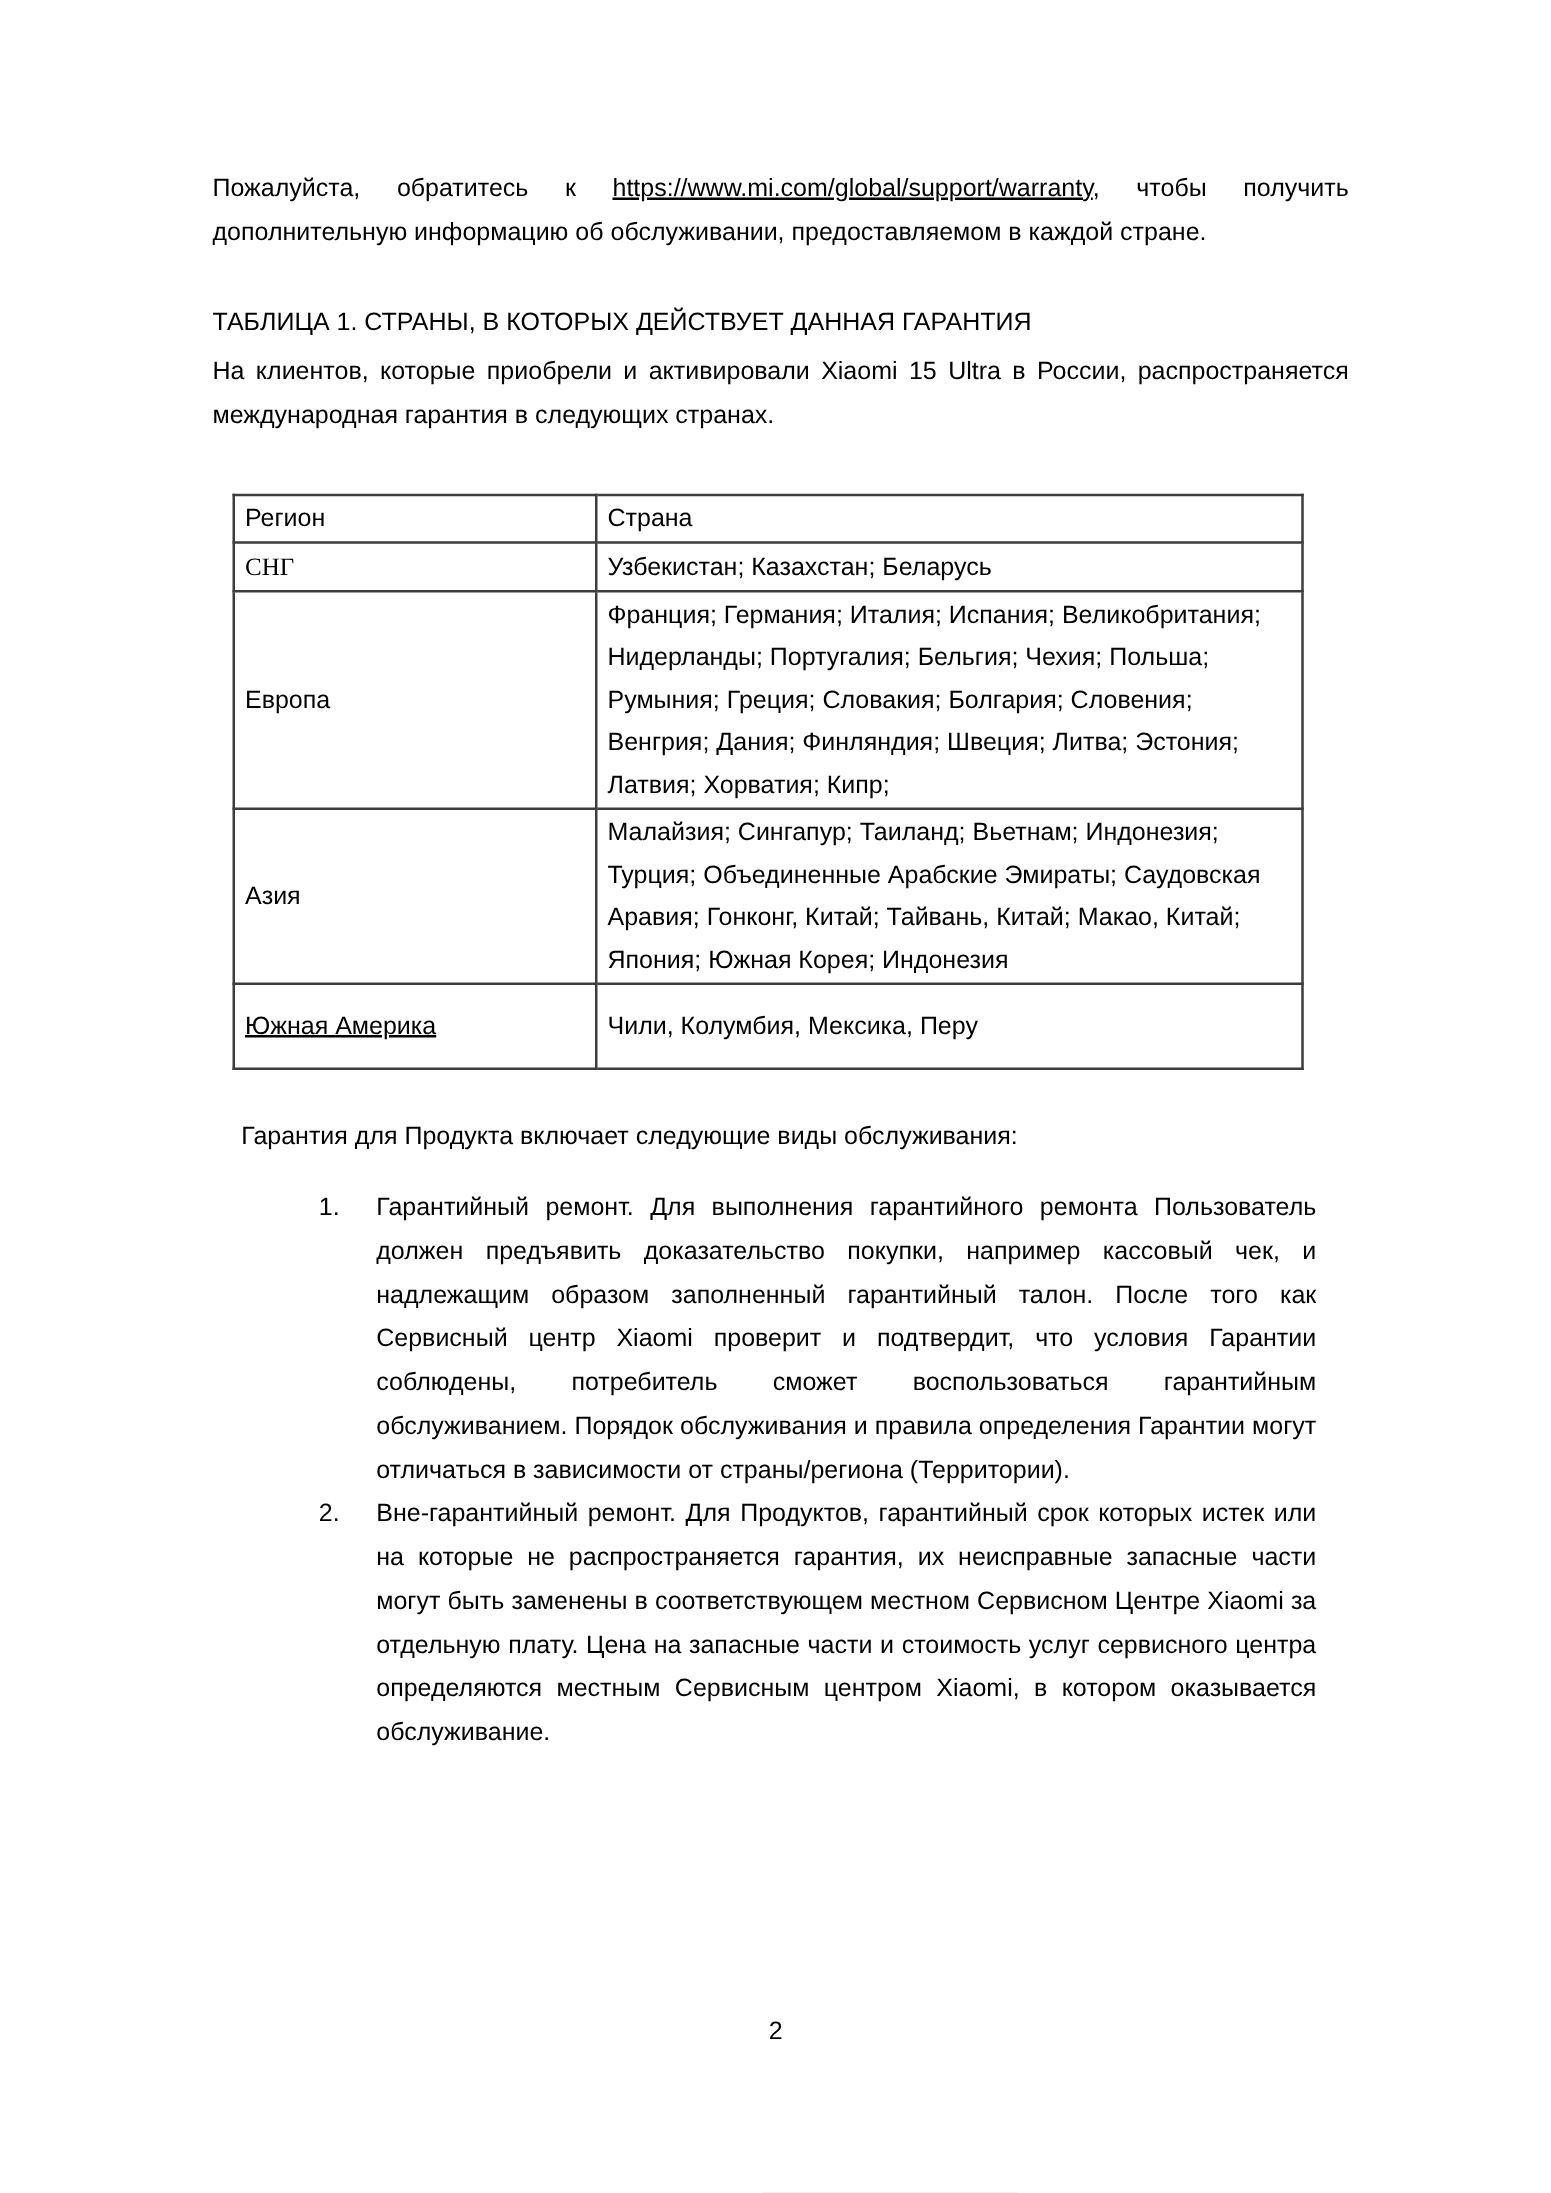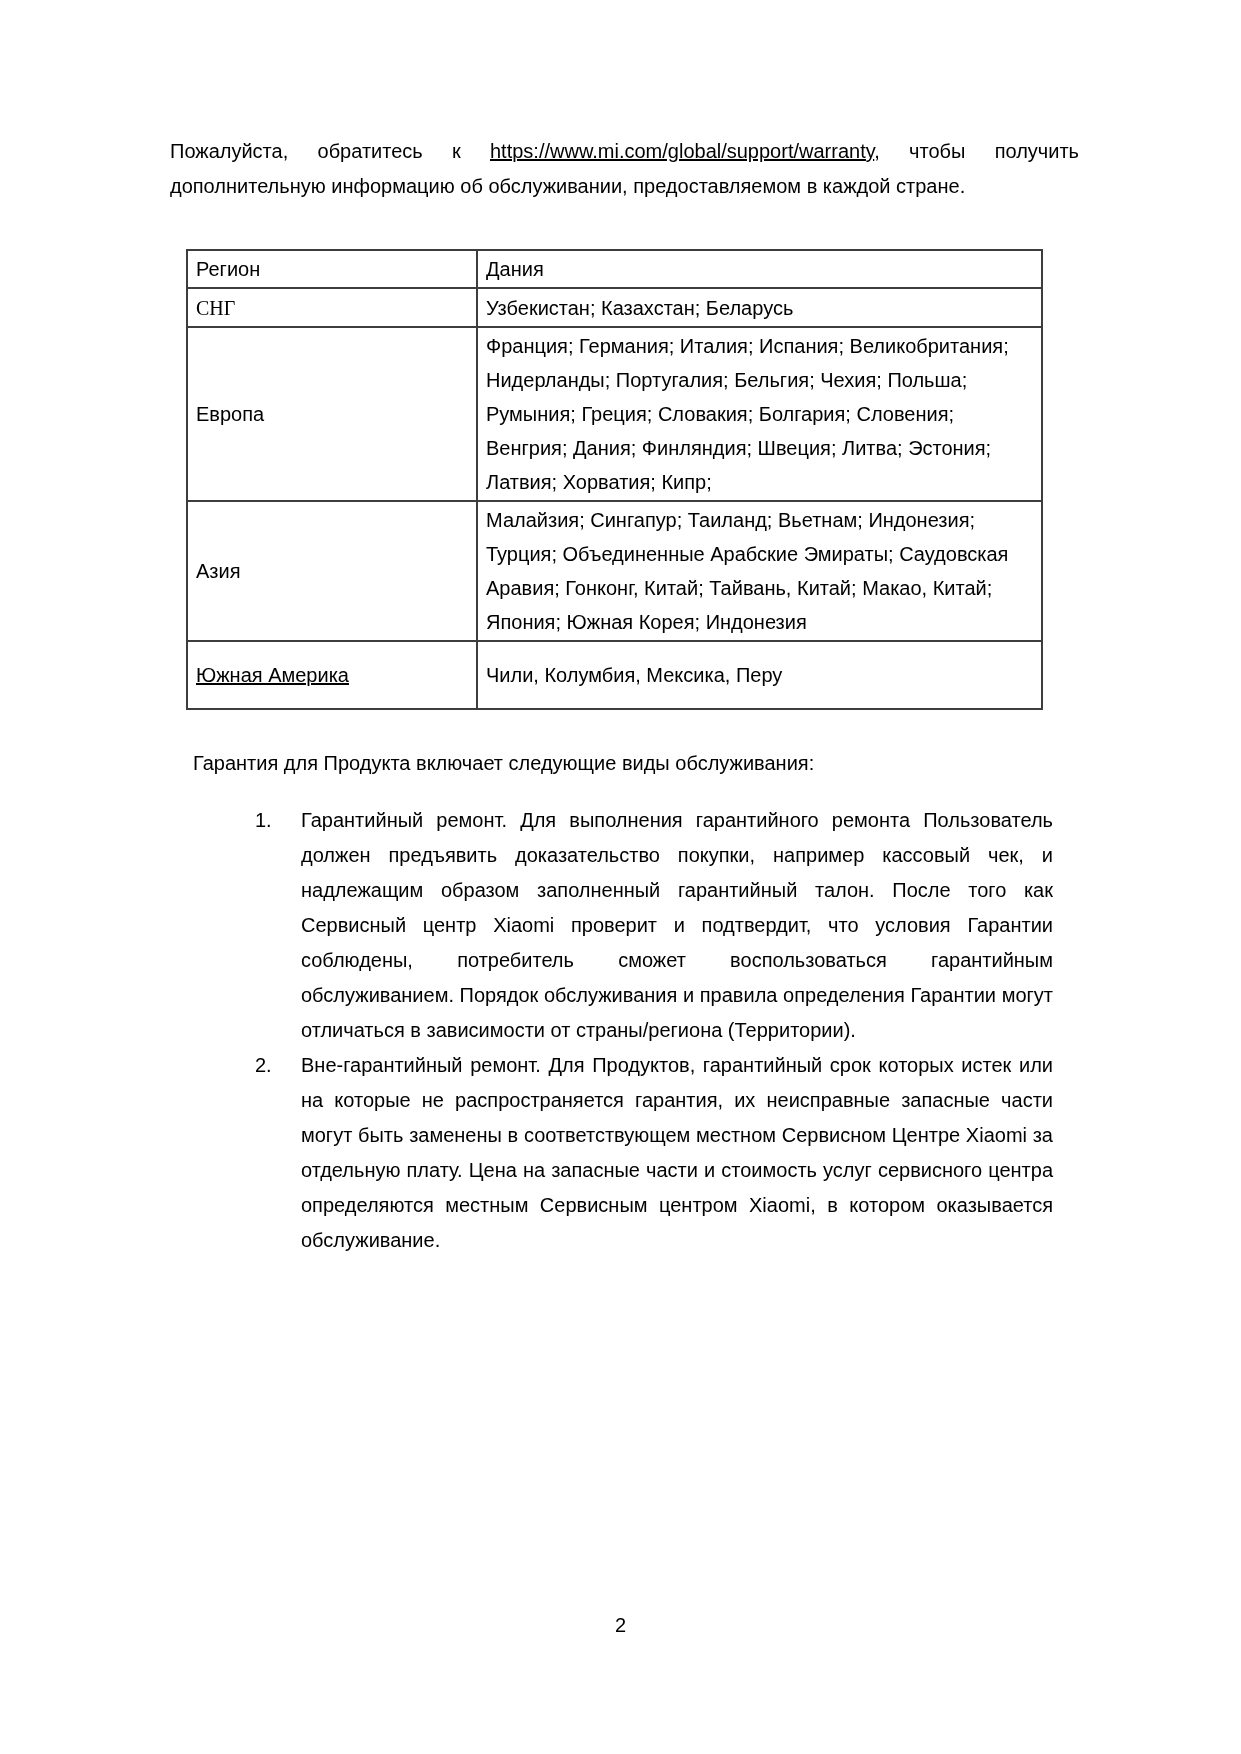--- a/index.html
+++ b/index.html
@@ -79,31 +79,33 @@
   }
 </style>
 </head>
 <body>
 
 <div class="page">
   <div class="content">
 
     <p class="justify"><span>Пожалуйста, обратитесь к </span><a class="doc-link">https://www.mi.com/global/support/warranty</a><span>, чтобы получить дополнительную информацию об обслуживании, предоставляемом в каждой стране.</span></p>
 
+    <p class="heading">ТАБЛИЦА 1. СТРАНЫ, В КОТОРЫХ ДЕЙСТВУЕТ ДАННАЯ ГАРАНТИЯ</p>
 
+    <p class="justify table-intro">На клиентов, которые приобрели и активировали Xiaomi 15 Ultra в России, распространяется международная гарантия в следующих странах.</p>
 
     <table class="countries">
       <colgroup>
         <col class="col-region">
         <col class="col-country">
       </colgroup>
       <tbody>
         <tr class="hdr">
           <td>Регион</td>
-          <td>Дания</td>
+          <td>Страна</td>
         </tr>
         <tr class="row-cis">
           <td class="serif">СНГ</td>
           <td>Узбекистан; Казахстан; Беларусь</td>
         </tr>
         <tr>
           <td>Европа</td>
           <td class="just">Франция; Германия; Италия; Испания; Великобритания; Нидерланды; Португалия; Бельгия; Чехия; Польша; Румыния; Греция; Словакия; Болгария; Словения; Венгрия; Дания; Финляндия; Швеция; Литва; Эстония; Латвия; Хорватия; Кипр;</td>
         </tr>
         <tr>

